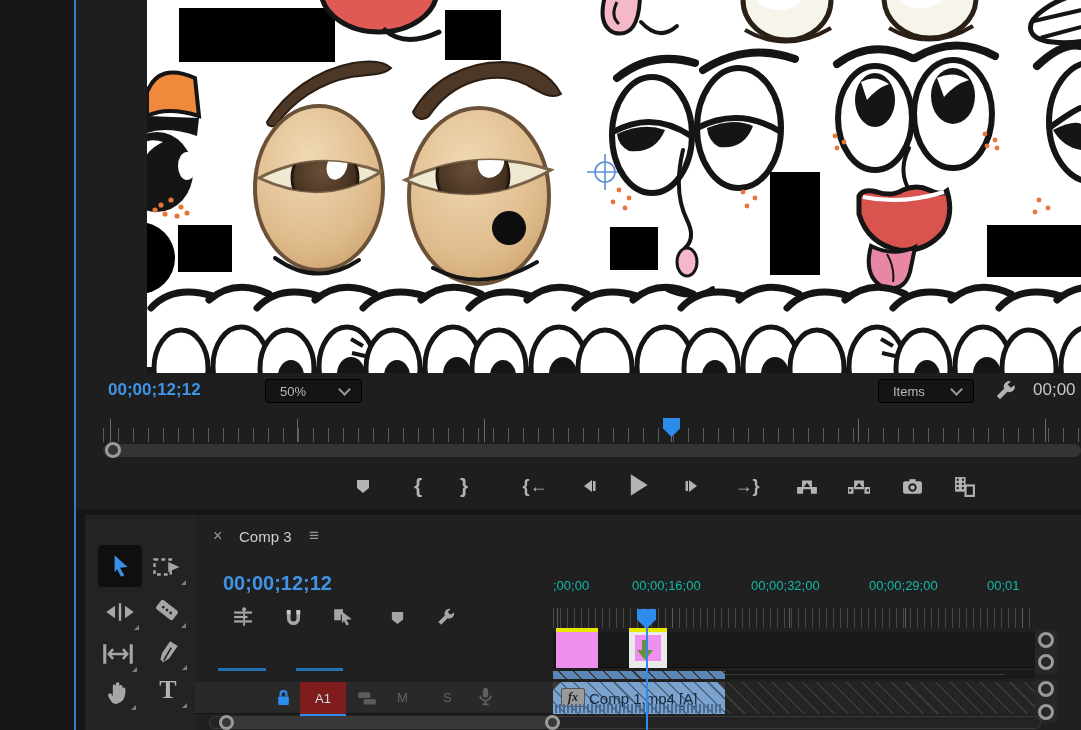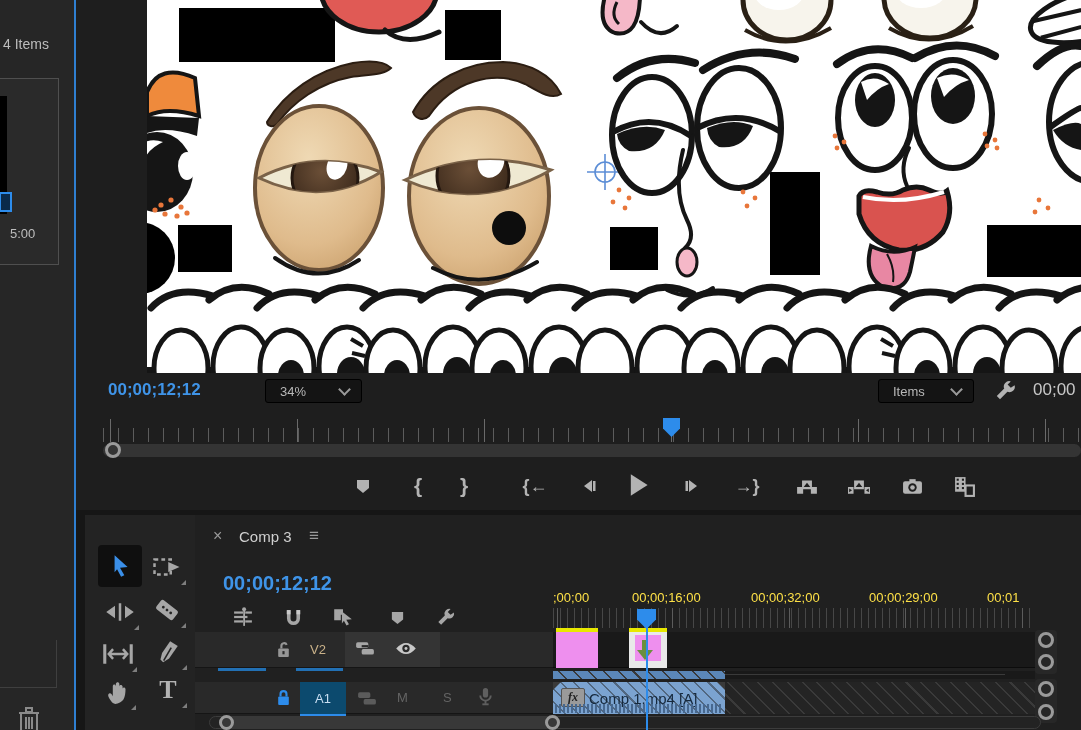--- a/index.html
+++ b/index.html
@@ -48,36 +48,36 @@
   .corner{position:absolute;right:1px;bottom:1px;width:0;height:0;
     border-left:5px solid transparent;border-bottom:5px solid #7e7e7e;}
   .type-glyph{font-family:"Liberation Serif",serif;font-size:26px;font-weight:bold;color:#b3b3b3;}
   
   .timeline{left:195px;top:515px;width:886px;height:215px;background:#202020;}
   .tab-close{left:18px;top:12px;font-size:16px;color:#9a9a9a;}
   .tab-title{left:44px;top:13px;font-size:15px;color:#cfcfcf;}
   .tab-menu{left:114px;top:11px;font-size:17px;color:#9a9a9a;}
   .tl-tc{left:28px;top:57px;font-size:20px;font-weight:bold;color:#3f94e8;}
   .tl-tool{top:90px;width:24px;height:24px;color:#a6a6a6;display:flex;align-items:center;justify-content:center;}
-  .rlabel{top:75px;font-size:13px;color:#fde047;}
+  .rlabel{top:63px;font-size:13px;color:#14b8a6;}
   .tl-ticks{left:358px;top:93px;width:482px;height:20px;
     background:repeating-linear-gradient(to right,#474747 0 1px,transparent 1px 7px);}
   .tl-mtick{top:93px;width:1px;height:20px;background:#5c5c5c;}
   .tl-ph-head{left:442px;top:94px;width:19px;height:20px;background:#2d8ceb;
     clip-path:polygon(0 0,100% 0,100% 52%,50% 100%,0 52%);z-index:6;}
   .tl-ph-line{left:451px;top:100px;width:2px;height:118px;background:#2d8ceb;z-index:6;}
   .trackrow{left:0;width:886px;}
   .hdr{left:0;width:358px;height:100%;background:#292929;box-sizing:border-box;border-bottom:1px solid #151515;}
   .hdr-seg{background:#343434;height:100%;}
   .tracklabel{font-size:13px;color:#c9b189;}
   .v2-content{left:358px;width:482px;height:100%;background:#191919;border-bottom:1px solid #0c0c0c;box-sizing:border-box;}
   .clip-pink{top:-4px;height:40px;background:#ee8fee;border-top:4px solid #e8e800;box-sizing:border-box;}
   .blue-underline{height:3px;background:#2270b4;}
   .hatch{background-image:repeating-linear-gradient(45deg,transparent 0 9px,#3a3a3a 9px 10.5px);}
-  .a1box{left:105px;top:0;width:46px;height:32px;background:#0c4a6e;display:flex;align-items:center;justify-content:center;
+  .a1box{left:105px;top:0;width:46px;height:32px;background:#7f1d1d;display:flex;align-items:center;justify-content:center;
          font-size:13px;color:#c9dff2;}
   .audio-clip{left:0;top:0;width:172px;height:32px;background:#7ba3d0;overflow:hidden;}
   .audio-clip .hatchover{left:0;top:0;width:100%;height:100%;
     background-image:repeating-linear-gradient(45deg,transparent 0 8px,rgba(30,30,30,.45) 8px 9.5px);}
   .clip-corner{width:0;height:0;border-style:solid;}
   .fxbadge{left:8px;top:6px;width:22px;height:17px;background:#9a9a9a;border-radius:2px;border:1px solid #555;
     font-family:"Liberation Serif",serif;font-style:italic;font-weight:bold;font-size:12px;color:#222;
     display:flex;align-items:center;justify-content:center;}
   .clipname{left:36px;top:8px;font-size:15px;color:#16293d;white-space:nowrap;}
   .waveform{left:2px;bottom:1px;width:166px;height:9px;
@@ -87,40 +87,20 @@
   .tl-hthumb{left:24px;top:201px;width:341px;height:13px;background:#383838;border-radius:7px;}
   svg{display:block;}
   .dimmed{opacity:.4;}
   .mslabel{font-size:13px;color:#646464;}
 </style>
 </head>
 <body>
 
 <div class="app">
 
-  <div class="abs project">
-    <div class="abs items-count">4 Items</div>
-    <div class="abs thumb-card">
-      <div class="abs thumb-black"></div>
-      <div class="abs thumb-badge"></div>
-      <div class="abs thumb-dur">5:00</div>
-    </div>
-    <div class="abs bin-edge-h"></div>
-    <div class="abs bin-edge-v"></div>
-    <svg class="abs trash" viewBox="0 0 24 30">
-      <g fill="none" stroke="currentColor" stroke-width="2">
-        <rect x="4" y="8" width="16" height="20" rx="1"></rect>
-        <line x1="2" y1="8" x2="22" y2="8"></line>
-        <rect x="9" y="3" width="6" height="4"></rect>
-        <line x1="9" y1="12" x2="9" y2="24"></line>
-          <line x1="12" y1="12" x2="12" y2="24"></line>
-          <line x1="15" y1="12" x2="15" y2="24"></line>
-      </g>
-    </svg>
-  </div>
   <div class="abs focus-line"></div>
 
   <div class="abs monitor">
 
     <div class="abs video">
       <svg width="934" height="373" viewBox="0 0 934 373">
         <defs>
           <radialGradient id="gTan" cx="42%" cy="32%" r="75%">
             <stop offset="0%" stop-color="#efd9b4"></stop>
               <stop offset="70%" stop-color="#dfbb8c"></stop>
@@ -300,21 +280,21 @@
           <use href="#bpair" x="802" y="342"></use>
             <use href="#bpup" x="802" y="342"></use>
           <path d="M746 346 l-12 -7 M748 356 l-13 -3" stroke="#151515" stroke-width="4"></path>
           <use href="#bpair" x="908" y="342"></use>
         </g>
       </svg>
     </div>
 
     <div class="abs mon-tc">00;00;12;12</div>
     <div class="abs selbox zoom-box">
-      <span class="lbl">34%</span>
+      <span class="lbl">50%</span>
       <span class="chev"></span>
     </div>
     <div class="abs selbox full-box">
       <span class="lbl">Items</span>
       <span class="chev"></span>
     </div>
     <svg class="abs mon-wrench" viewBox="0 0 24 24">
       <path fill="currentColor" d="M21.6 6.2a5.4 5.4 0 0 1-7.2 6.6L7 20.2 3.8 17l7.4-7.4a5.4 5.4 0 0 1 6.6-7.2L14.6 5.6l3.2 3.2 3.8-2.6z"></path>
     </svg>
     <div class="abs mon-dur">00;00</div>
@@ -510,39 +490,20 @@
     <span class="abs rlabel" style="left:674px">00;00;29;00</span>
     <span class="abs rlabel" style="left:792px">00;01</span>
     <div class="abs tl-ticks"></div>
     <div class="abs tl-mtick" style="left:362px"></div>
     <div class="abs tl-mtick" style="left:477px"></div>
     <div class="abs tl-mtick" style="left:594px"></div>
     <div class="abs tl-mtick" style="left:710px"></div>
     <div class="abs tl-mtick" style="left:827px"></div>
 
     <div class="abs trackrow" style="top:117px;height:36px">
-      <div class="abs hdr">
-        <div class="abs hdr-seg" style="left:150px;width:95px"></div>
-        <svg class="abs" style="left:80px;top:9px" viewBox="0 0 16 16" width="17" height="17">
-          <rect x="3" y="7" width="10" height="8" rx="1" fill="#969696"></rect>
-          <path d="M6 7V4.6a2.6 2.6 0 0 1 5-1" fill="none" stroke="#969696" stroke-width="2"></path>
-          <rect x="7" y="9.5" width="2" height="3" fill="#2a2a2a"></rect>
-        </svg>
-        <span class="abs tracklabel" style="left:115px;top:10px">V2</span>
-        <svg class="abs" style="left:160px;top:9px" viewBox="0 0 18 14" width="20" height="16">
-          <rect x="1" y="1" width="11" height="5" rx="1.5" fill="#a6a6a6"></rect>
-          <rect x="6" y="7" width="11" height="5" rx="1.5" fill="#a6a6a6"></rect>
-          <rect x="6" y="3.5" width="6" height="2" fill="#2a2a2a"></rect>
-        </svg>
-        <svg class="abs" style="left:200px;top:9px" viewBox="0 0 18 12" width="22" height="15">
-          <path d="M1 6 Q9 -3 17 6 Q9 15 1 6Z" fill="#c8c8c8"></path>
-          <circle cx="9" cy="6" r="3" fill="#2a2a2a"></circle>
-            <circle cx="9" cy="6" r="1.2" fill="#c8c8c8"></circle>
-        </svg>
-      </div>
       <div class="abs v2-content">
         <div class="abs clip-pink" style="left:3px;width:42px"></div>
         <div class="abs clip-pink" style="left:76px;width:38px;background:#e9e9e9">
           <div class="abs" style="left:6px;top:3px;width:26px;height:26px;background:#ee8fee"></div>
           <div class="abs" style="left:13px;top:8px;width:6px;height:10px;background:#6b8f3f"></div>
           <div class="abs" style="left:8px;top:18px;width:0;height:0;border-left:8px solid transparent;border-right:8px solid transparent;border-top:10px solid #6b8f3f"></div>
         </div>
       </div>
     </div>
     <div class="abs blue-underline" style="left:23px;top:153px;width:48px"></div>

